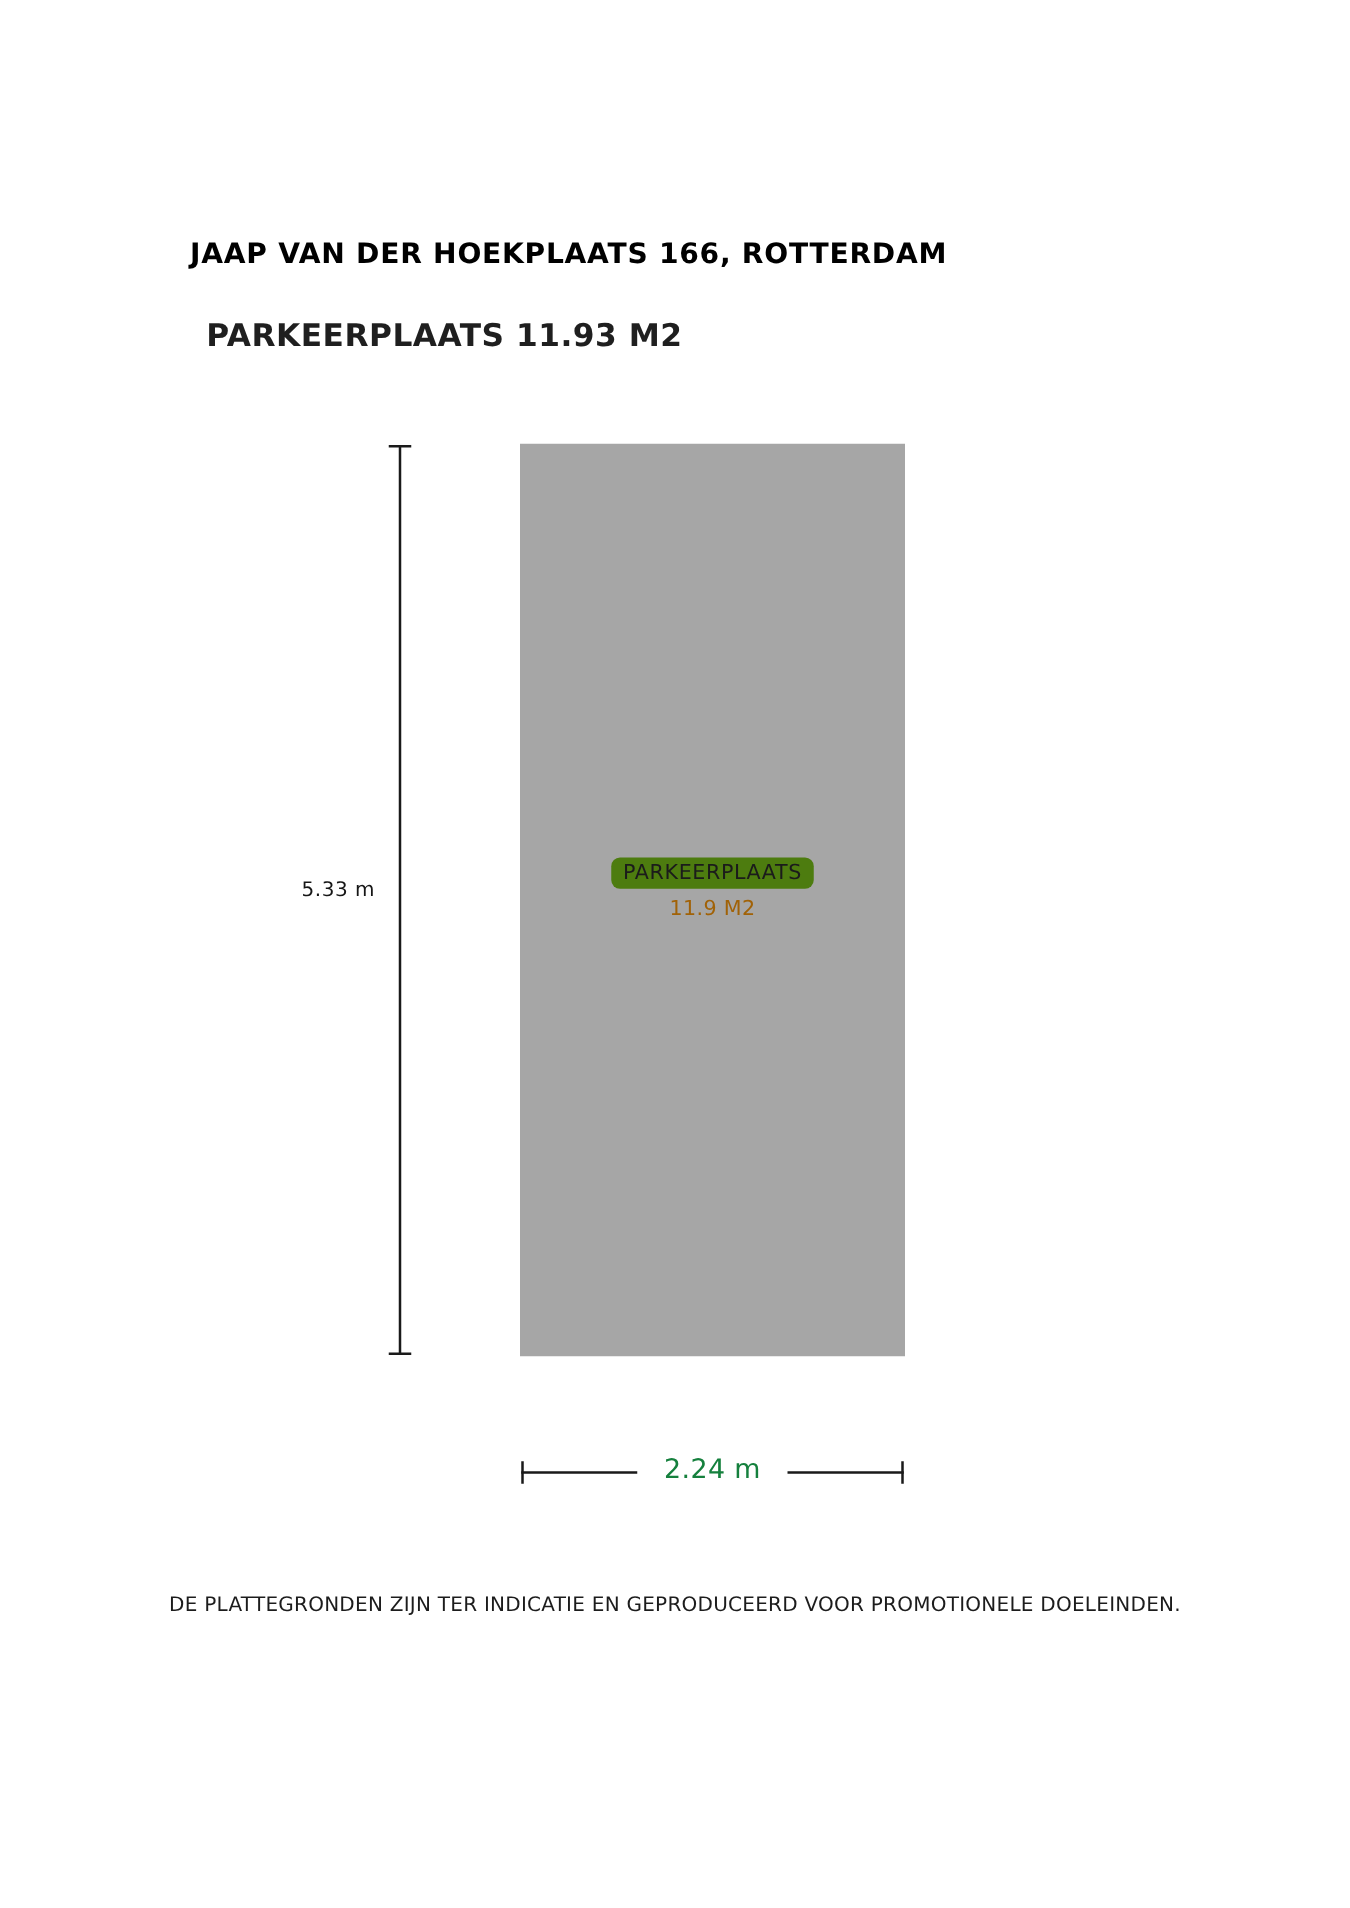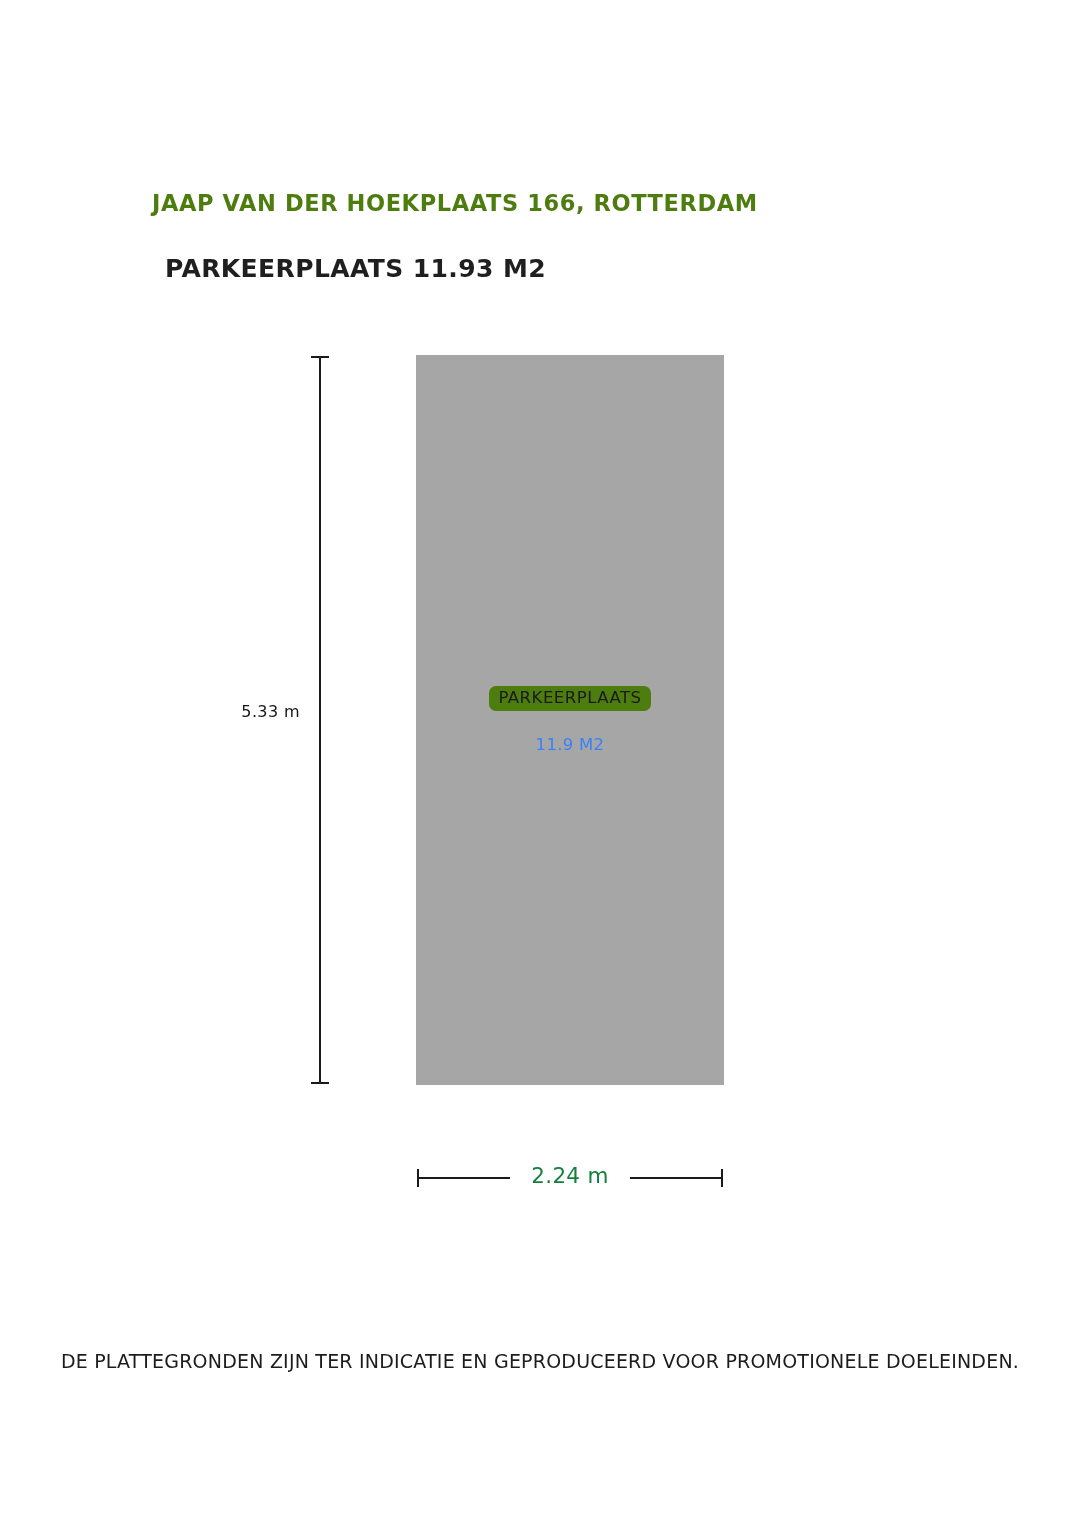--- a/index.html
+++ b/index.html
@@ -17,21 +17,21 @@
   }
 
   
   .title {
     position: absolute;
     left: 152px;
     top: 190px;
     font-size: 22.5px;
     font-weight: bold;
     letter-spacing: 0.6px;
-    color: #4d7c0f;
+    color: #000000;
     white-space: nowrap;
   }
   .subtitle {
     position: absolute;
     left: 165px;
     top: 254px;
     font-size: 25px;
     font-weight: bold;
     letter-spacing: 0.4px;
     color: #1f1f1f;
@@ -59,24 +59,24 @@
     display: inline-block;
     background: #4d7c0f;
     border-radius: 7px;
     padding: 3px 9px 4px 9px;
     font-size: 16.5px;
     letter-spacing: 0.5px;
     color: #1b1b1b;
     line-height: 1.1;
   }
   .room-area {
-    margin-top: 24px;
+    margin-top: 6px;
     font-size: 16.5px;
     letter-spacing: 0.3px;
-    color: #3b82f6;
+    color: #a16207;
   }
 
   
   .vdim-line {
     position: absolute;
     left: 319px;
     top: 356px;
     width: 2px;
     height: 728px;
     background: #1a1a1a;
@@ -136,24 +136,24 @@
     font-size: 21.5px;
     letter-spacing: 0.3px;
     color: #15803d;
     background: #ffffff;
   }
 
   
   .disclaimer {
     position: absolute;
     left: 0;
-    top: 1347px;
+    top: 1272px;
     width: 1080px;
     text-align: center;
-    font-size: 19px;
+    font-size: 16px;
     line-height: 1.5;
     letter-spacing: 0.2px;
     color: #1c1c1c;
   }
   .disclaimer div { white-space: nowrap; }
 </style>
 </head>
 <body>
 
 <div class="title">JAAP VAN DER HOEKPLAATS 166, ROTTERDAM</div>

